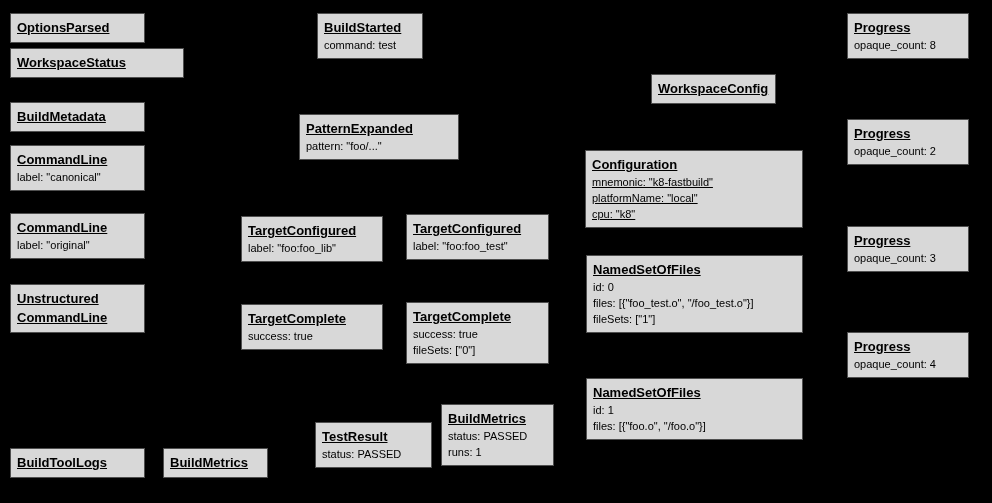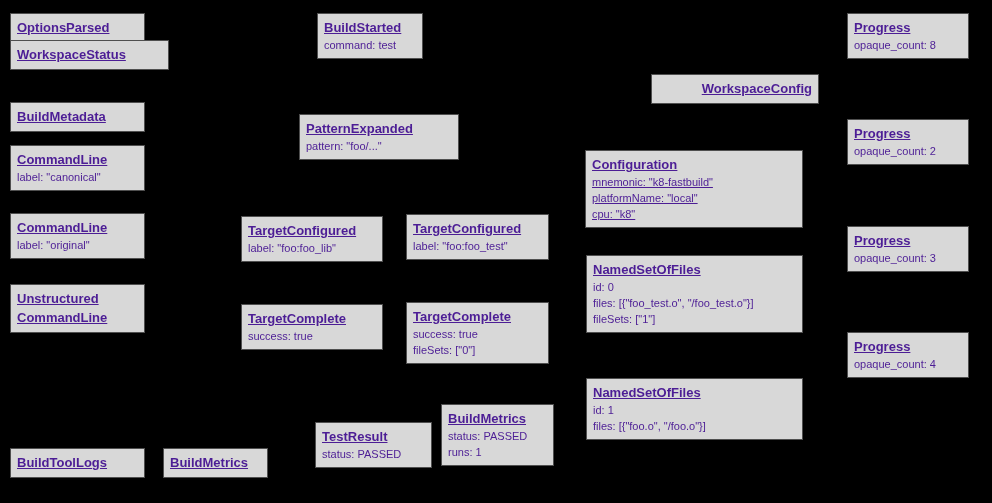--- a/index.html
+++ b/index.html
@@ -10,21 +10,21 @@
     background: #000;
     overflow: hidden;
     font-family: "Liberation Sans", sans-serif;
   }
   .node {
     position: absolute;
     box-sizing: border-box;
     background: #d8d8d8;
     border: 1px solid #4f4f4f;
     padding: 4px 6px 5px 6px;
-    color: #4c1d95;
+    color: #000000;
   }
   .node-title {
     font-weight: bold;
     font-size: 13px;
     line-height: 19px;
     text-decoration: underline;
     white-space: pre-line;
   }
   .node-line {
     font-size: 11px;
@@ -34,21 +34,21 @@
 </style>
 </head>
 <body>
 
 <div class="stage">
 
   <div class="node" style="left:10px;top:13px;width:135px;">
     <div class="node-title">OptionsParsed</div>
   </div>
 
-  <div class="node" style="left:10px;top:40px;width:159px;">
+  <div class="node" style="left:10px;top:48px;width:174px;">
     <div class="node-title">WorkspaceStatus</div>
   </div>
 
   <div class="node" style="left:10px;top:102px;width:135px;">
     <div class="node-title">BuildMetadata</div>
   </div>
 
   <div class="node" style="left:10px;top:145px;width:135px;">
     <div class="node-title">CommandLine</div>
     <div class="node-line">label: "canonical"</div>
@@ -108,21 +108,21 @@
     <div class="node-title">TestResult</div>
     <div class="node-line">status: PASSED</div>
   </div>
 
   <div class="node" style="left:441px;top:404px;width:113px;">
     <div class="node-title">BuildMetrics</div>
     <div class="node-line">status: PASSED</div>
     <div class="node-line">runs: 1</div>
   </div>
 
-  <div class="node" style="left:651px;top:74px;width:168px;text-align:right;">
+  <div class="node" style="left:651px;top:74px;width:125px;">
     <div class="node-title">WorkspaceConfig</div>
   </div>
 
   <div class="node" style="left:585px;top:150px;width:218px;text-decoration:underline;">
     <div class="node-title">Configuration</div>
     <div class="node-line">mnemonic: "k8-fastbuild"</div>
     <div class="node-line">platformName: "local"</div>
     <div class="node-line">cpu: "k8"</div>
   </div>
 

